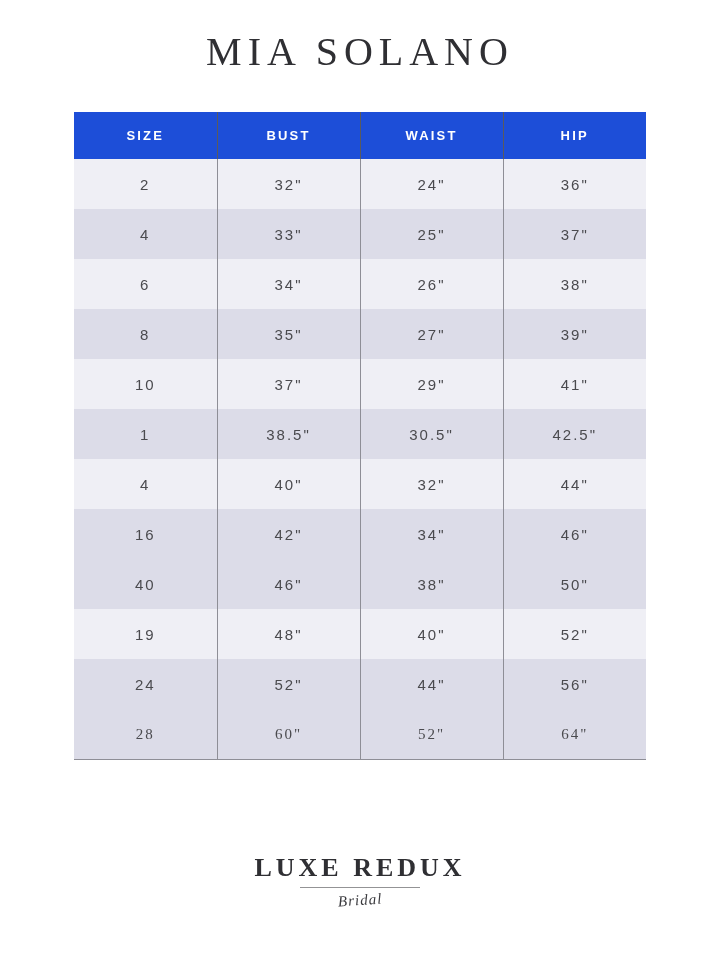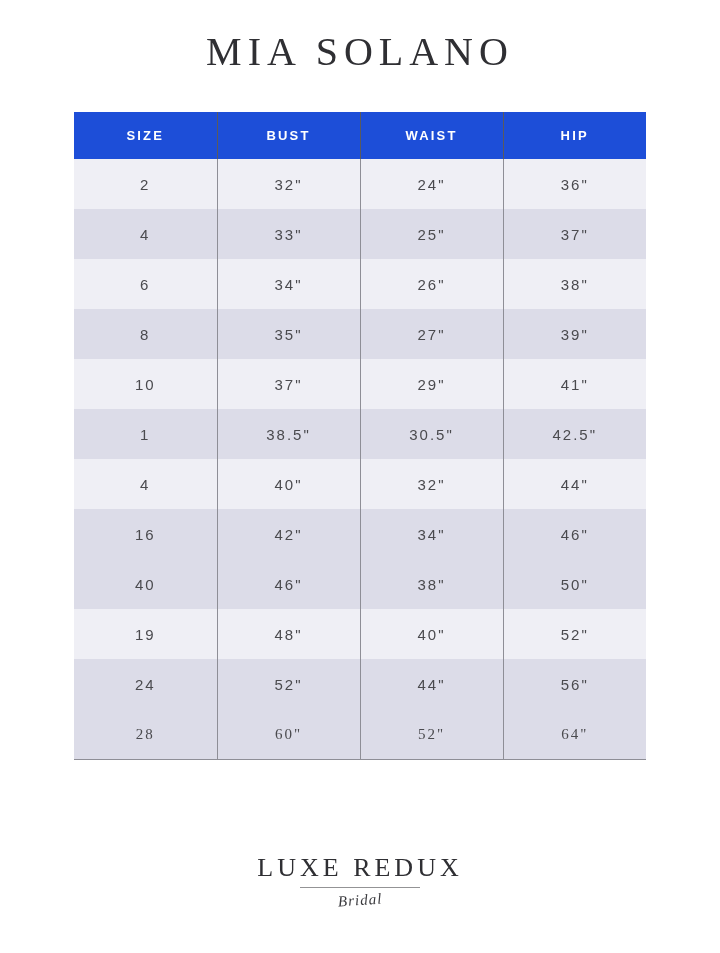--- a/index.html
+++ b/index.html
@@ -97,21 +97,21 @@
     left: 0;
     right: 0;
     bottom: 44px;
     text-align: center;
   }
   .footer-logo .luxe-redux {
     font-family: "Liberation Serif", serif;
     font-size: 26px;
     letter-spacing: 4px;
     color: #2f2f33;
-    font-weight: 400;
+    font-weight: 700;
     line-height: 1;
     margin-top: 31px;
   }
   .footer-logo .bridal {
     margin-top: 4px;
     font-family: "Liberation Serif", serif;
     font-style: italic;
     font-size: 15px;
     letter-spacing: 1px;
     color: #3a3a3e;

